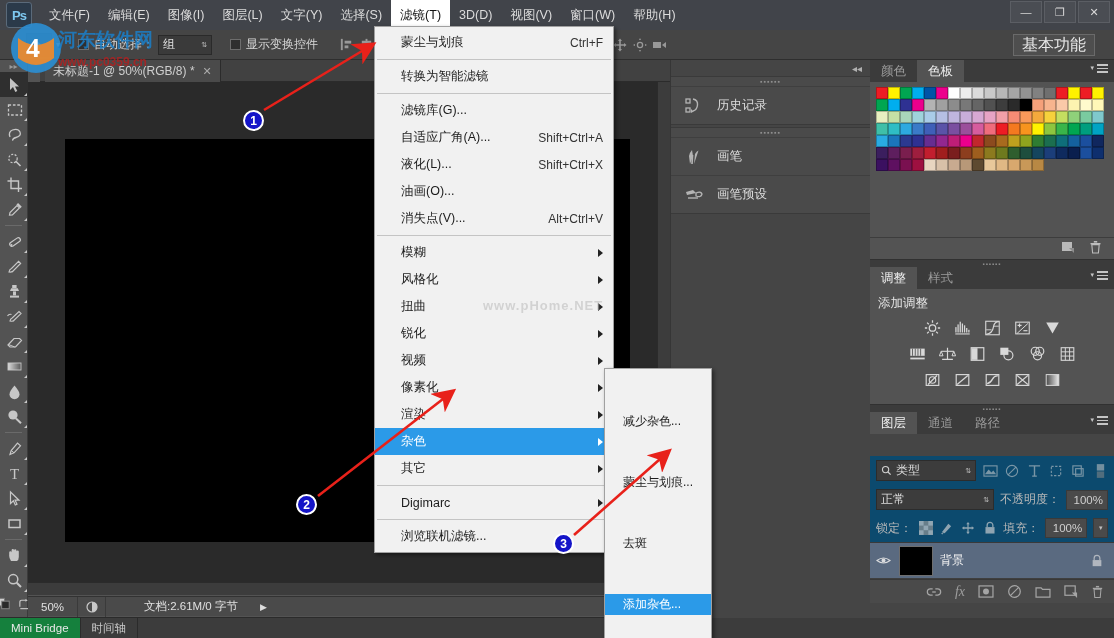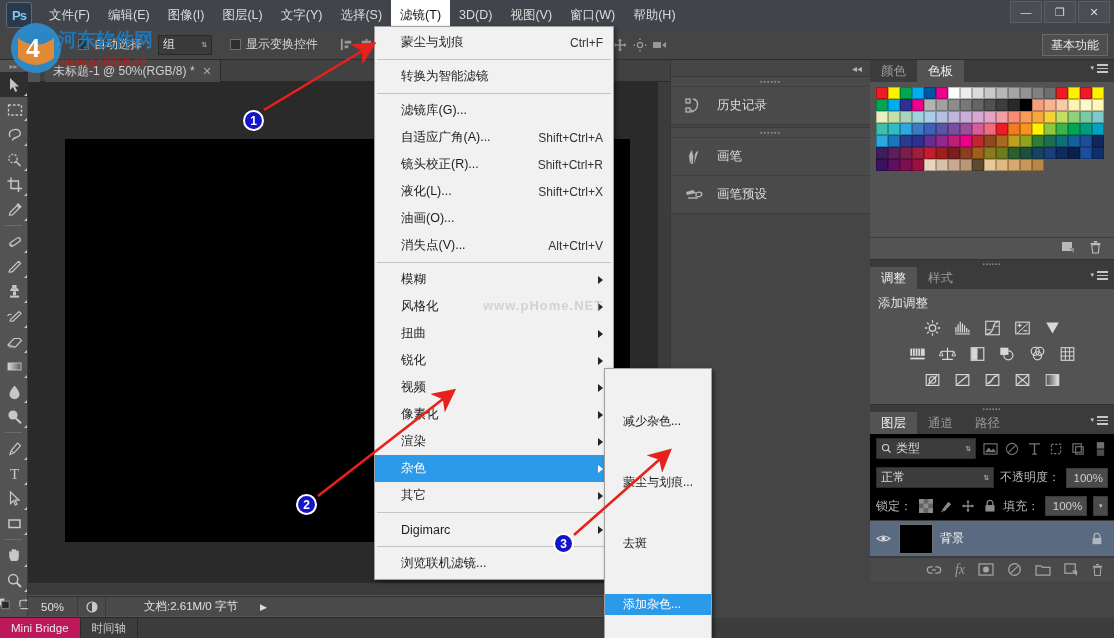--- a/index.html
+++ b/index.html
@@ -27,22 +27,22 @@
     border-bottom:1px solid #2e2e2e;display:flex;align-items:center;}
   .opt-tool-icon{width:26px;height:24px;margin-left:26px;background:#3b3b3b;border:1px solid #2b2b2b;
     display:flex;align-items:center;justify-content:center;}
   .opt-drop{width:12px;height:24px;display:flex;align-items:center;justify-content:center;color:#bbb;font-size:8px;}
   .chk{width:11px;height:11px;background:#2f2f2f;border:1px solid #6d6d6d;display:inline-block;margin-right:5px;vertical-align:-1px;}
   .opt-label{font-size:12px;color:#d6d6d6;margin-right:4px;white-space:nowrap;}
   .opt-select{height:20px;min-width:54px;background:#3a3a3a;border:1px solid #2a2a2a;color:#e0e0e0;
      font-size:12px;display:flex;align-items:center;padding:0 4px;justify-content:space-between;}
   .opt-sep{width:1px;height:20px;background:#333;margin:0 8px;}
   .align-ico{width:20px;height:20px;display:flex;align-items:center;justify-content:center;opacity:.62;}
-  #essentials{position:absolute;right:6px;top:4px;height:22px;padding:0 8px;background:#4e4e4e;
-     border:1px solid #6a6a6a;color:#e8e8e8;font-size:12px;display:flex;align-items:center;cursor:pointer;}
+  #essentials{position:absolute;right:19px;top:4px;height:22px;padding:0 8px;background:#4e4e4e;
+     border:1px solid #6a6a6a;color:#e8e8e8;font-size:16px;display:flex;align-items:center;cursor:pointer;}
 
   
   #doctabbar{position:absolute;left:40px;top:60px;width:630px;height:22px;background:#414141;border-bottom:1px solid #2b2b2b;}
   #doctab{position:absolute;left:5px;top:0;height:22px;background:#4a4a4a;border-right:1px solid #2b2b2b;
      display:flex;align-items:center;padding:0 8px;gap:8px;font-size:12px;color:#cfcfcf;cursor:pointer;}
   #doctab .x{font-size:11px;color:#aaa;}
 
   
   #toolbar{position:absolute;left:0;top:60px;width:28px;height:558px;background:#535353;border-right:1px solid #3b3b3b;}
   #tb-grip{height:12px;display:flex;align-items:center;justify-content:center;color:#9a9a9a;font-size:8px;}
@@ -60,21 +60,21 @@
 
   
   #statusbar{position:absolute;left:28px;top:596px;width:642px;height:20px;background:#4a4a4a;
      border-top:1px solid #323232;display:flex;align-items:center;font-size:11.5px;color:#e0e0e0;}
   #zoomval{width:50px;text-align:center;border-right:1px solid #3a3a3a;height:20px;line-height:20px;}
   #statusicon{width:28px;display:flex;align-items:center;justify-content:center;border-right:1px solid #3a3a3a;height:20px;}
   #docinfo{padding-left:38px;}
   #statusarrow{margin-left:22px;color:#ddd;font-size:9px;}
   #bottomtabs{position:absolute;left:0;top:617px;width:1114px;height:21px;background:#3c3c3c;border-top:1px solid #2b2b2b;display:flex;align-items:center;}
   .btab{height:21px;padding:0 11px;display:flex;align-items:center;font-size:11.5px;color:#c8c8c8;border-right:1px solid #2b2b2b;cursor:pointer;}
-  .btab.act{background:#be185d;color:#e8e8e8;}
+  .btab.act{background:#15803d;color:#e8e8e8;}
 
   
   #filtermenu{position:absolute;left:374px;top:26px;width:240px;background:#f1f1f1;
      border:1px solid #a0a0a0;box-shadow:2px 2px 4px rgba(0,0,0,.45);z-index:60;padding:2px 0;}
   .fm-item{height:27px;display:flex;align-items:center;padding:0 10px 0 26px;color:#1c1c1c;
      font-size:12.5px;position:relative;cursor:default;white-space:nowrap;}
   .fm-item.hl{background:#2b9ae8;color:#fff;}
   .fm-item .sc{margin-left:auto;font-size:12px;color:#333;padding-left:20px;}
   .fm-item .arr{margin-left:auto;width:0;height:0;border-top:4px solid transparent;
      border-bottom:4px solid transparent;border-left:5px solid #222;}
@@ -114,21 +114,21 @@
   #swatchgrid div{width:12px;height:12px;cursor:pointer;}
   #swatchfoot{height:22px;background:#535353;display:flex;align-items:center;justify-content:flex-end;gap:14px;padding-right:12px;border-top:1px solid #3d3d3d;}
 
   
   #adjbody{background:#535353;padding:6px 8px 8px 8px;}
   #adjtitle{font-size:12.5px;color:#e6e6e6;margin-bottom:6px;}
   .adjrow{display:flex;justify-content:center;gap:9px;margin-bottom:7px;}
   .adjicon{width:21px;height:19px;display:flex;align-items:center;justify-content:center;cursor:pointer;}
 
   
-  #layersbody{background:#000000;}
+  #layersbody{background:#0c4a6e;margin-top:22px;}
   .lrow{display:flex;align-items:center;gap:6px;padding:4px 6px;}
   .lsearch{flex:0 0 100px;height:21px;background:#3c3c3c;border:1px solid #2c2c2c;display:flex;align-items:center;
      gap:4px;padding:0 4px;font-size:12px;color:#dcdcdc;}
   .lfilter{width:22px;height:21px;display:flex;align-items:center;justify-content:center;opacity:.55;cursor:pointer;}
   .lselect{height:21px;background:#3c3c3c;border:1px solid #2c2c2c;display:flex;align-items:center;
      justify-content:space-between;padding:0 4px;font-size:12px;color:#dcdcdc;cursor:pointer;}
   .lbl-dim{font-size:12px;color:#b8b8b8;white-space:nowrap;}
   .valbox{height:20px;min-width:42px;background:#4a4a4a;border:1px solid #3a3a3a;color:#cfcfcf;
      font-size:11.5px;display:flex;align-items:center;justify-content:flex-end;padding:0 4px;}
   .valdrop{width:17px;height:20px;background:#4a4a4a;border:1px solid #3a3a3a;display:flex;
@@ -1010,24 +1010,20 @@
     </div>
     <div class="fm-sep"></div>
     <div class="fm-item">
       <span>滤镜库(G)...</span>
     </div>
     <div class="fm-item">
       <span>自适应广角(A)...</span>
       <span class="sc">Shift+Ctrl+A</span>
     </div>
     <div class="fm-item">
-      <span>镜头校正(R)...</span>
-      <span class="sc">Shift+Ctrl+R</span>
-    </div>
-    <div class="fm-item">
       <span>液化(L)...</span>
       <span class="sc">Shift+Ctrl+X</span>
     </div>
     <div class="fm-item">
       <span>油画(O)...</span>
     </div>
     <div class="fm-item">
       <span>消失点(V)...</span>
       <span class="sc">Alt+Ctrl+V</span>
     </div>

